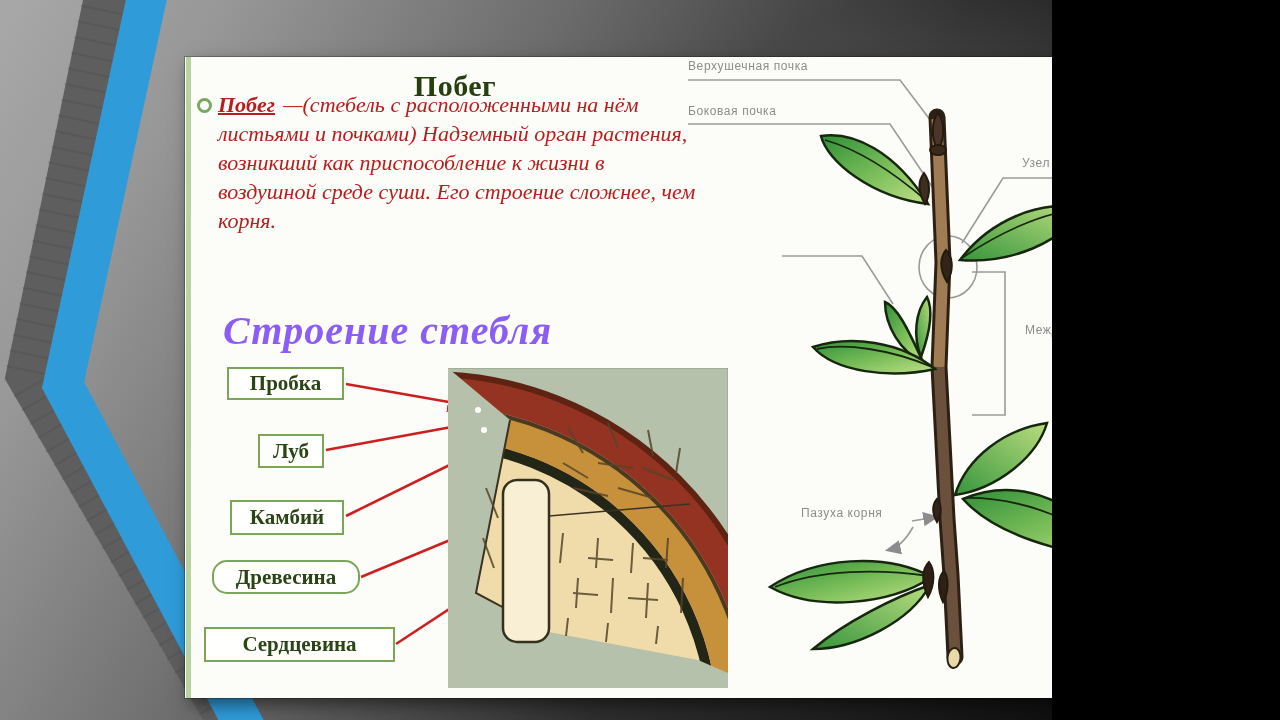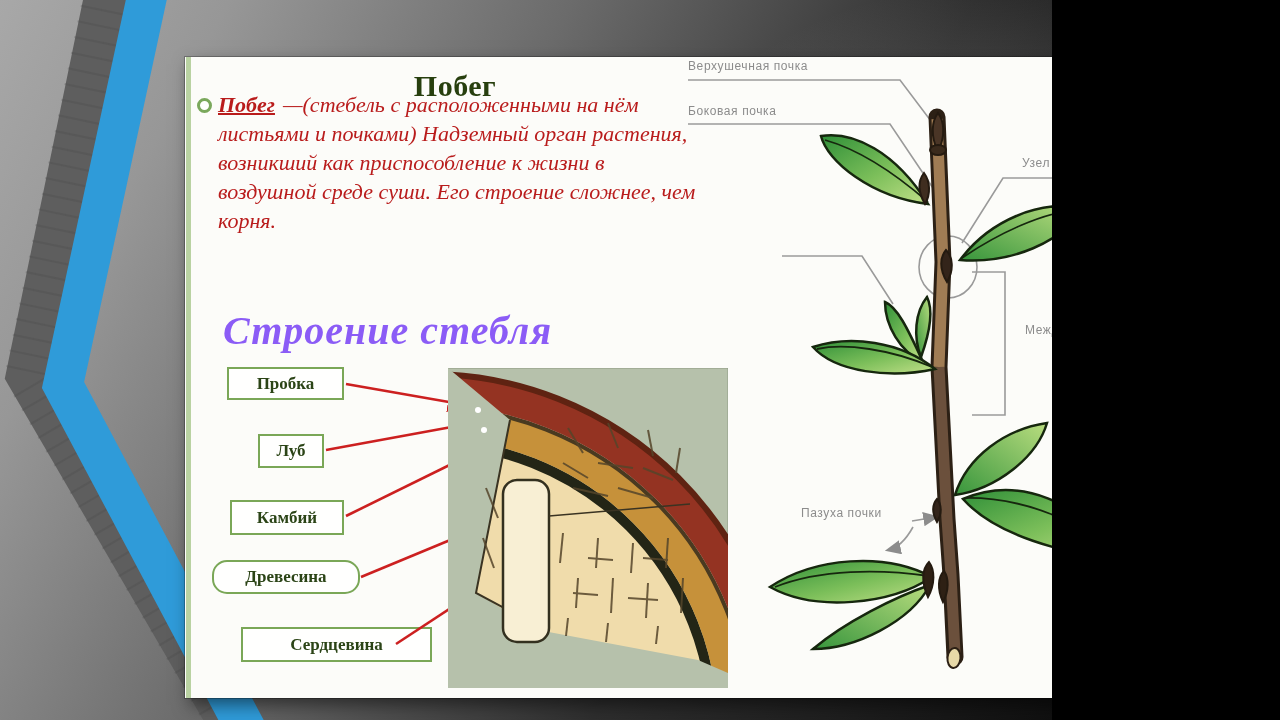--- a/index.html
+++ b/index.html
@@ -14,26 +14,26 @@
   .green-strip{position:absolute;left:1px;top:0;width:5px;height:100%;background:#b9d2a2;}
   .slide-title{position:absolute;left:120px;top:12px;width:300px;text-align:center;
     font-size:30px;font-weight:bold;color:#273f0e;letter-spacing:.5px;}
   .bullet-ring{position:absolute;left:12px;top:41px;width:9px;height:9px;border:3px solid #7aa85c;border-radius:50%;background:#fff;}
   .definition{position:absolute;left:33px;top:33px;width:482px;font-size:22px;line-height:29px;
     font-style:italic;color:#b91c1c;}
   .definition .term{font-weight:bold;text-decoration:underline;text-decoration-thickness:2px;margin-right:8px;}
   .section-heading{position:absolute;left:38px;top:250px;width:640px;font-size:40px;font-weight:bold;
     font-style:italic;color:#8b5cf6;letter-spacing:1px;}
   .label-box{position:absolute;display:flex;align-items:center;justify-content:center;
-    background:#fffffe;border:2px solid #7aa757;font-weight:bold;font-size:17px;color:#2b4416;}
+    background:#fffffe;border:2px solid #7aa757;font-weight:bold;font-size:21px;color:#2b4416;}
   .lb-0{left:42px;top:310px;width:113px;height:29px;}
   .lb-1{left:73px;top:377px;width:62px;height:30px;}
   .lb-2{left:45px;top:443px;width:110px;height:31px;}
   .lb-3{left:27px;top:503px;width:144px;height:30px;border-radius:15px;}
-  .lb-4{left:19px;top:570px;width:187px;height:31px;margin-left:37px;}
+  .lb-4{left:19px;top:570px;width:187px;height:31px;}
   .arrows-overlay{position:absolute;left:0;top:0;width:945px;height:641px;pointer-events:none;}
   .stem-cross{position:absolute;left:263px;top:311px;width:280px;height:320px;}
   .shoot{position:absolute;left:500px;top:0;width:445px;height:641px;}
   .shoot svg{position:absolute;left:0;top:0;}
   .shoot-label{position:absolute;font-family:"Liberation Sans", sans-serif;font-size:12px;
     color:#8c8c8c;letter-spacing:.6px;white-space:nowrap;}
   .sl-apical{left:3px;top:2px;}
   .sl-lateral{left:3px;top:47px;}
   .sl-uzel{left:337px;top:99px;}
   .sl-newshoot{left:5px;top:151px;line-height:21px;}
@@ -197,21 +197,21 @@
           <path d="M 252,465 C 247,456 247,448 252,442 C 257,448 257,457 252,465 Z" fill="#33241a"></path>
           <path d="M 243,540 C 236,525 237,512 244,505 C 250,513 250,527 243,540 Z" fill="#2e2014"></path>
           <path d="M 258,545 C 252,532 253,520 259,514 C 264,521 264,534 258,545 Z" fill="#2e2014"></path>
         </g>
       </svg>
 
       <div class="shoot-label sl-apical">Верхушечная почка</div>
       <div class="shoot-label sl-lateral">Боковая почка</div>
       <div class="shoot-label sl-uzel">Узел</div>
       <div class="shoot-label sl-internode">Междоузлие</div>
-      <div class="shoot-label sl-pazuha">Пазуха почки</div>
+      <div class="shoot-label sl-pazuha">Пазуха корня</div>
     </div>
 
     <div class="watermark">
       <i class="wm-a"></i>
         <i class="wm-b"></i>
         <i class="wm-c"></i>
     </div>
   </div>
 </div>
 

